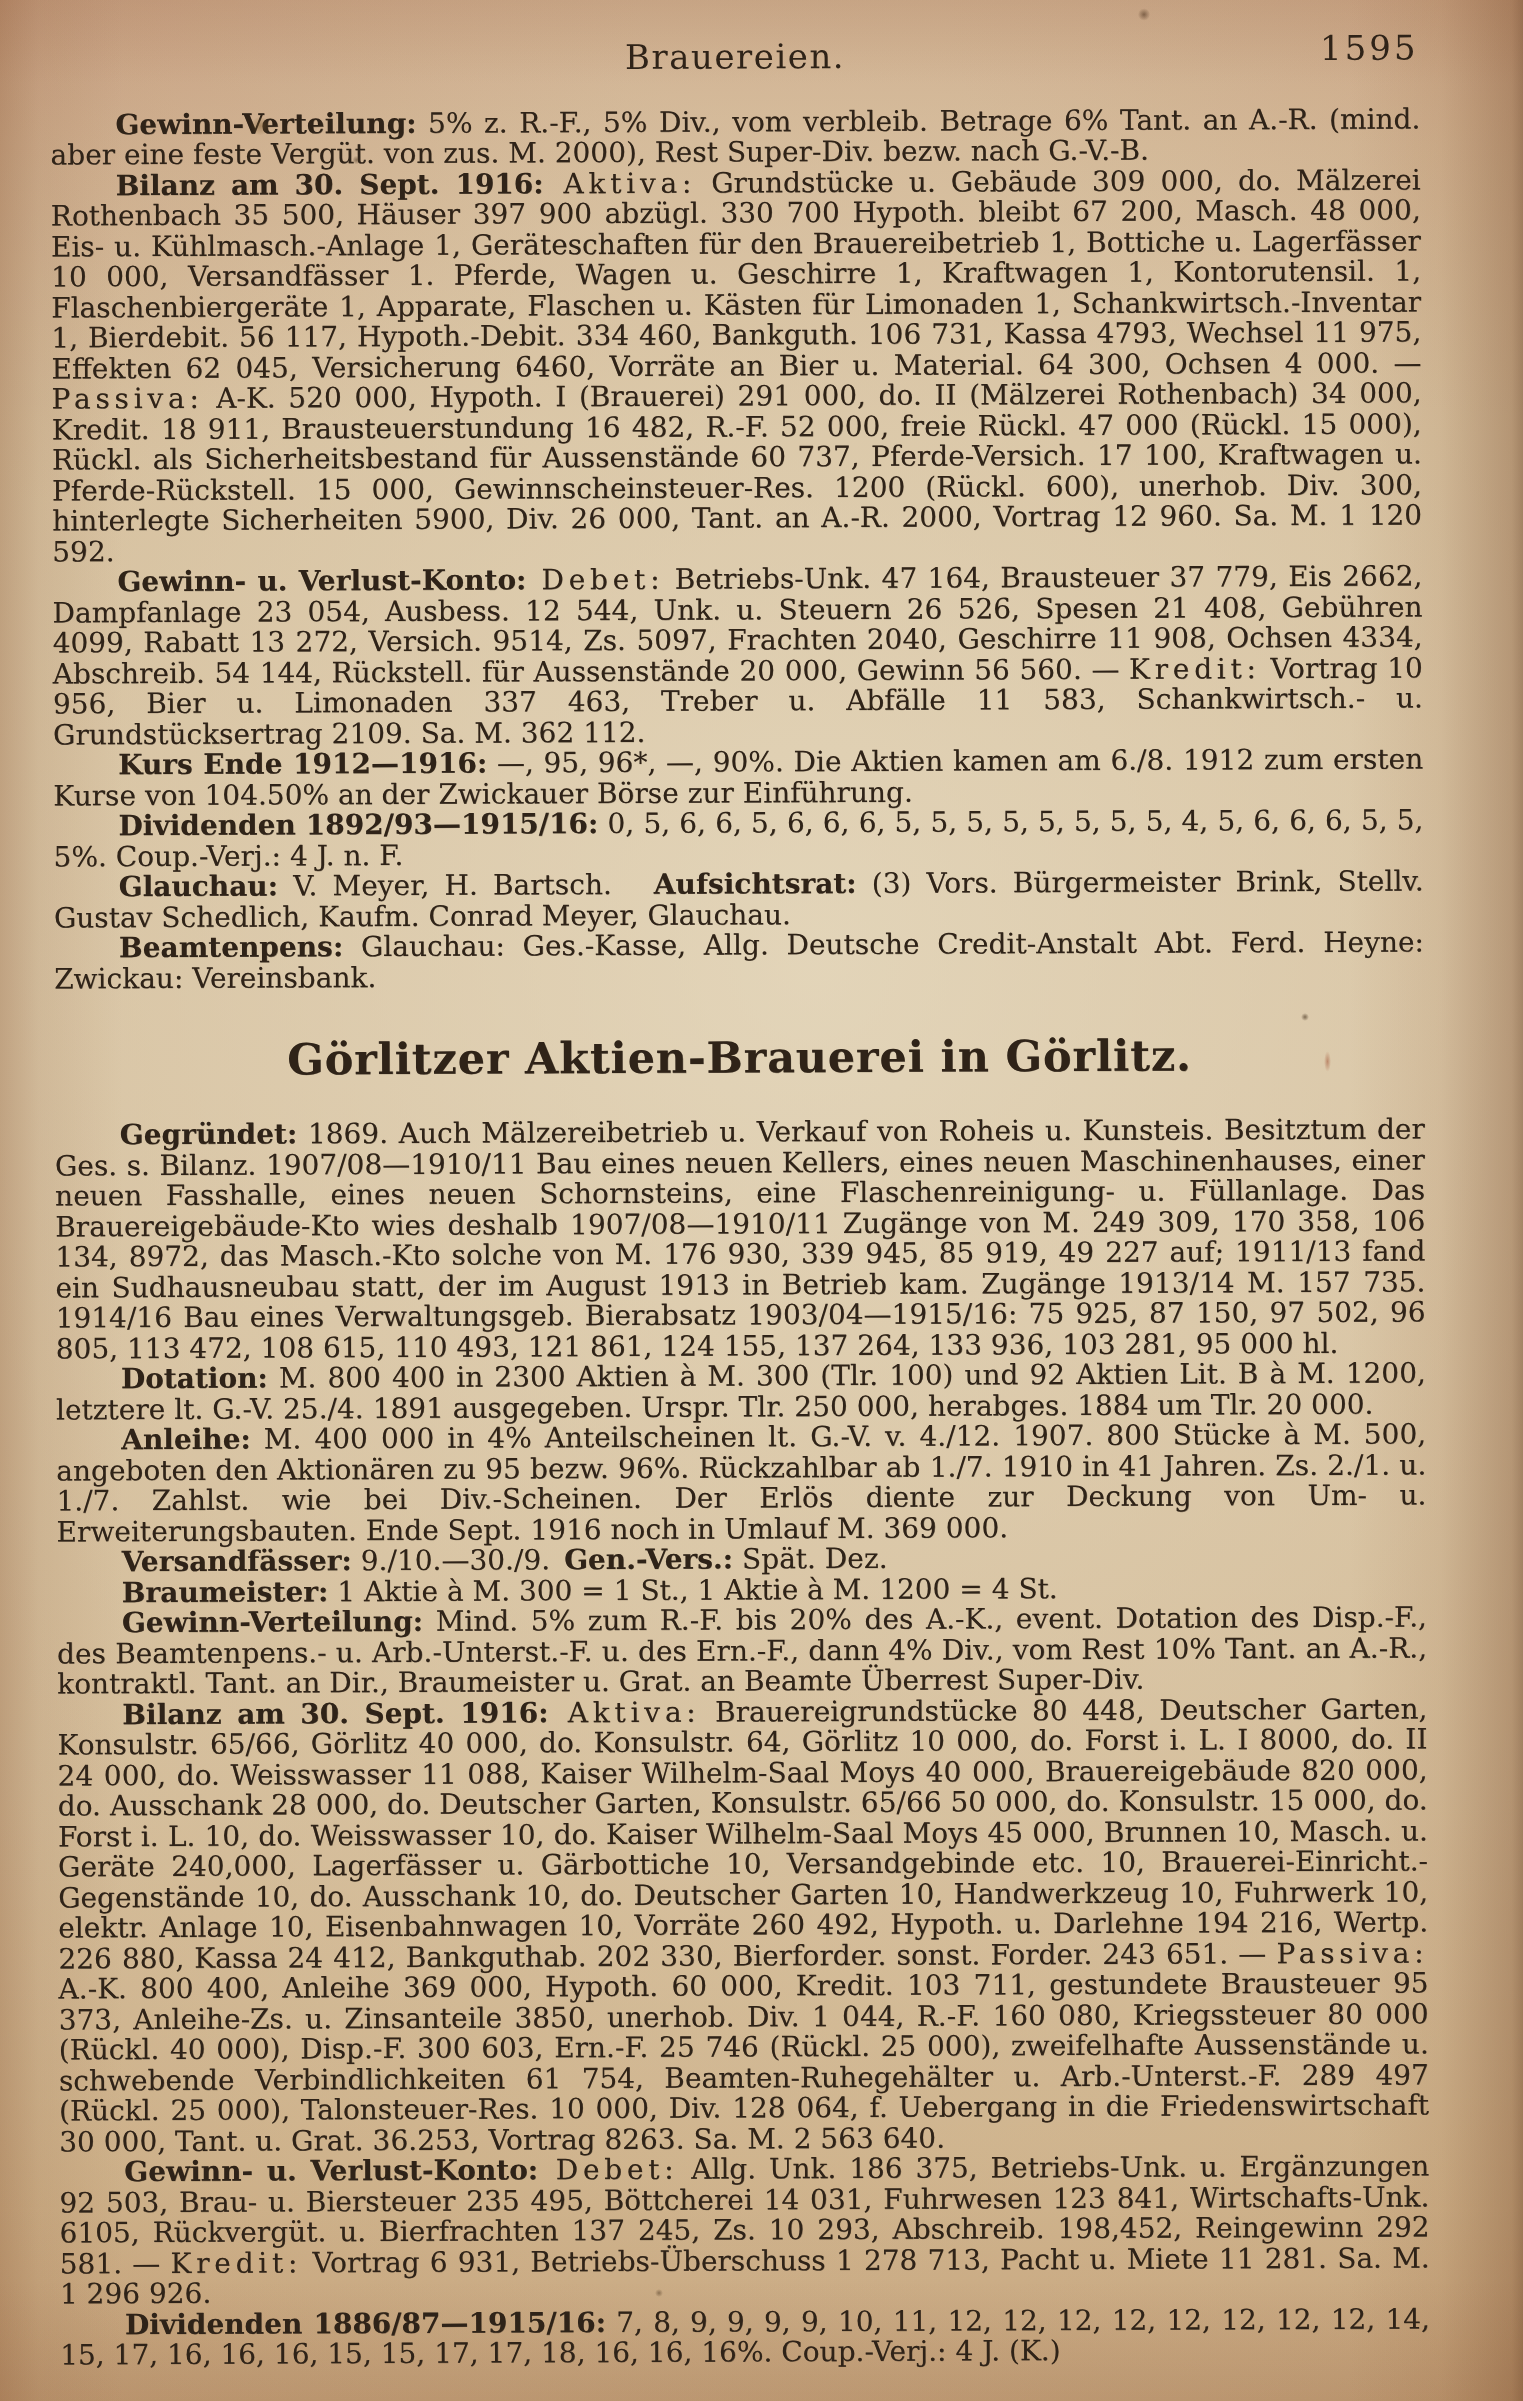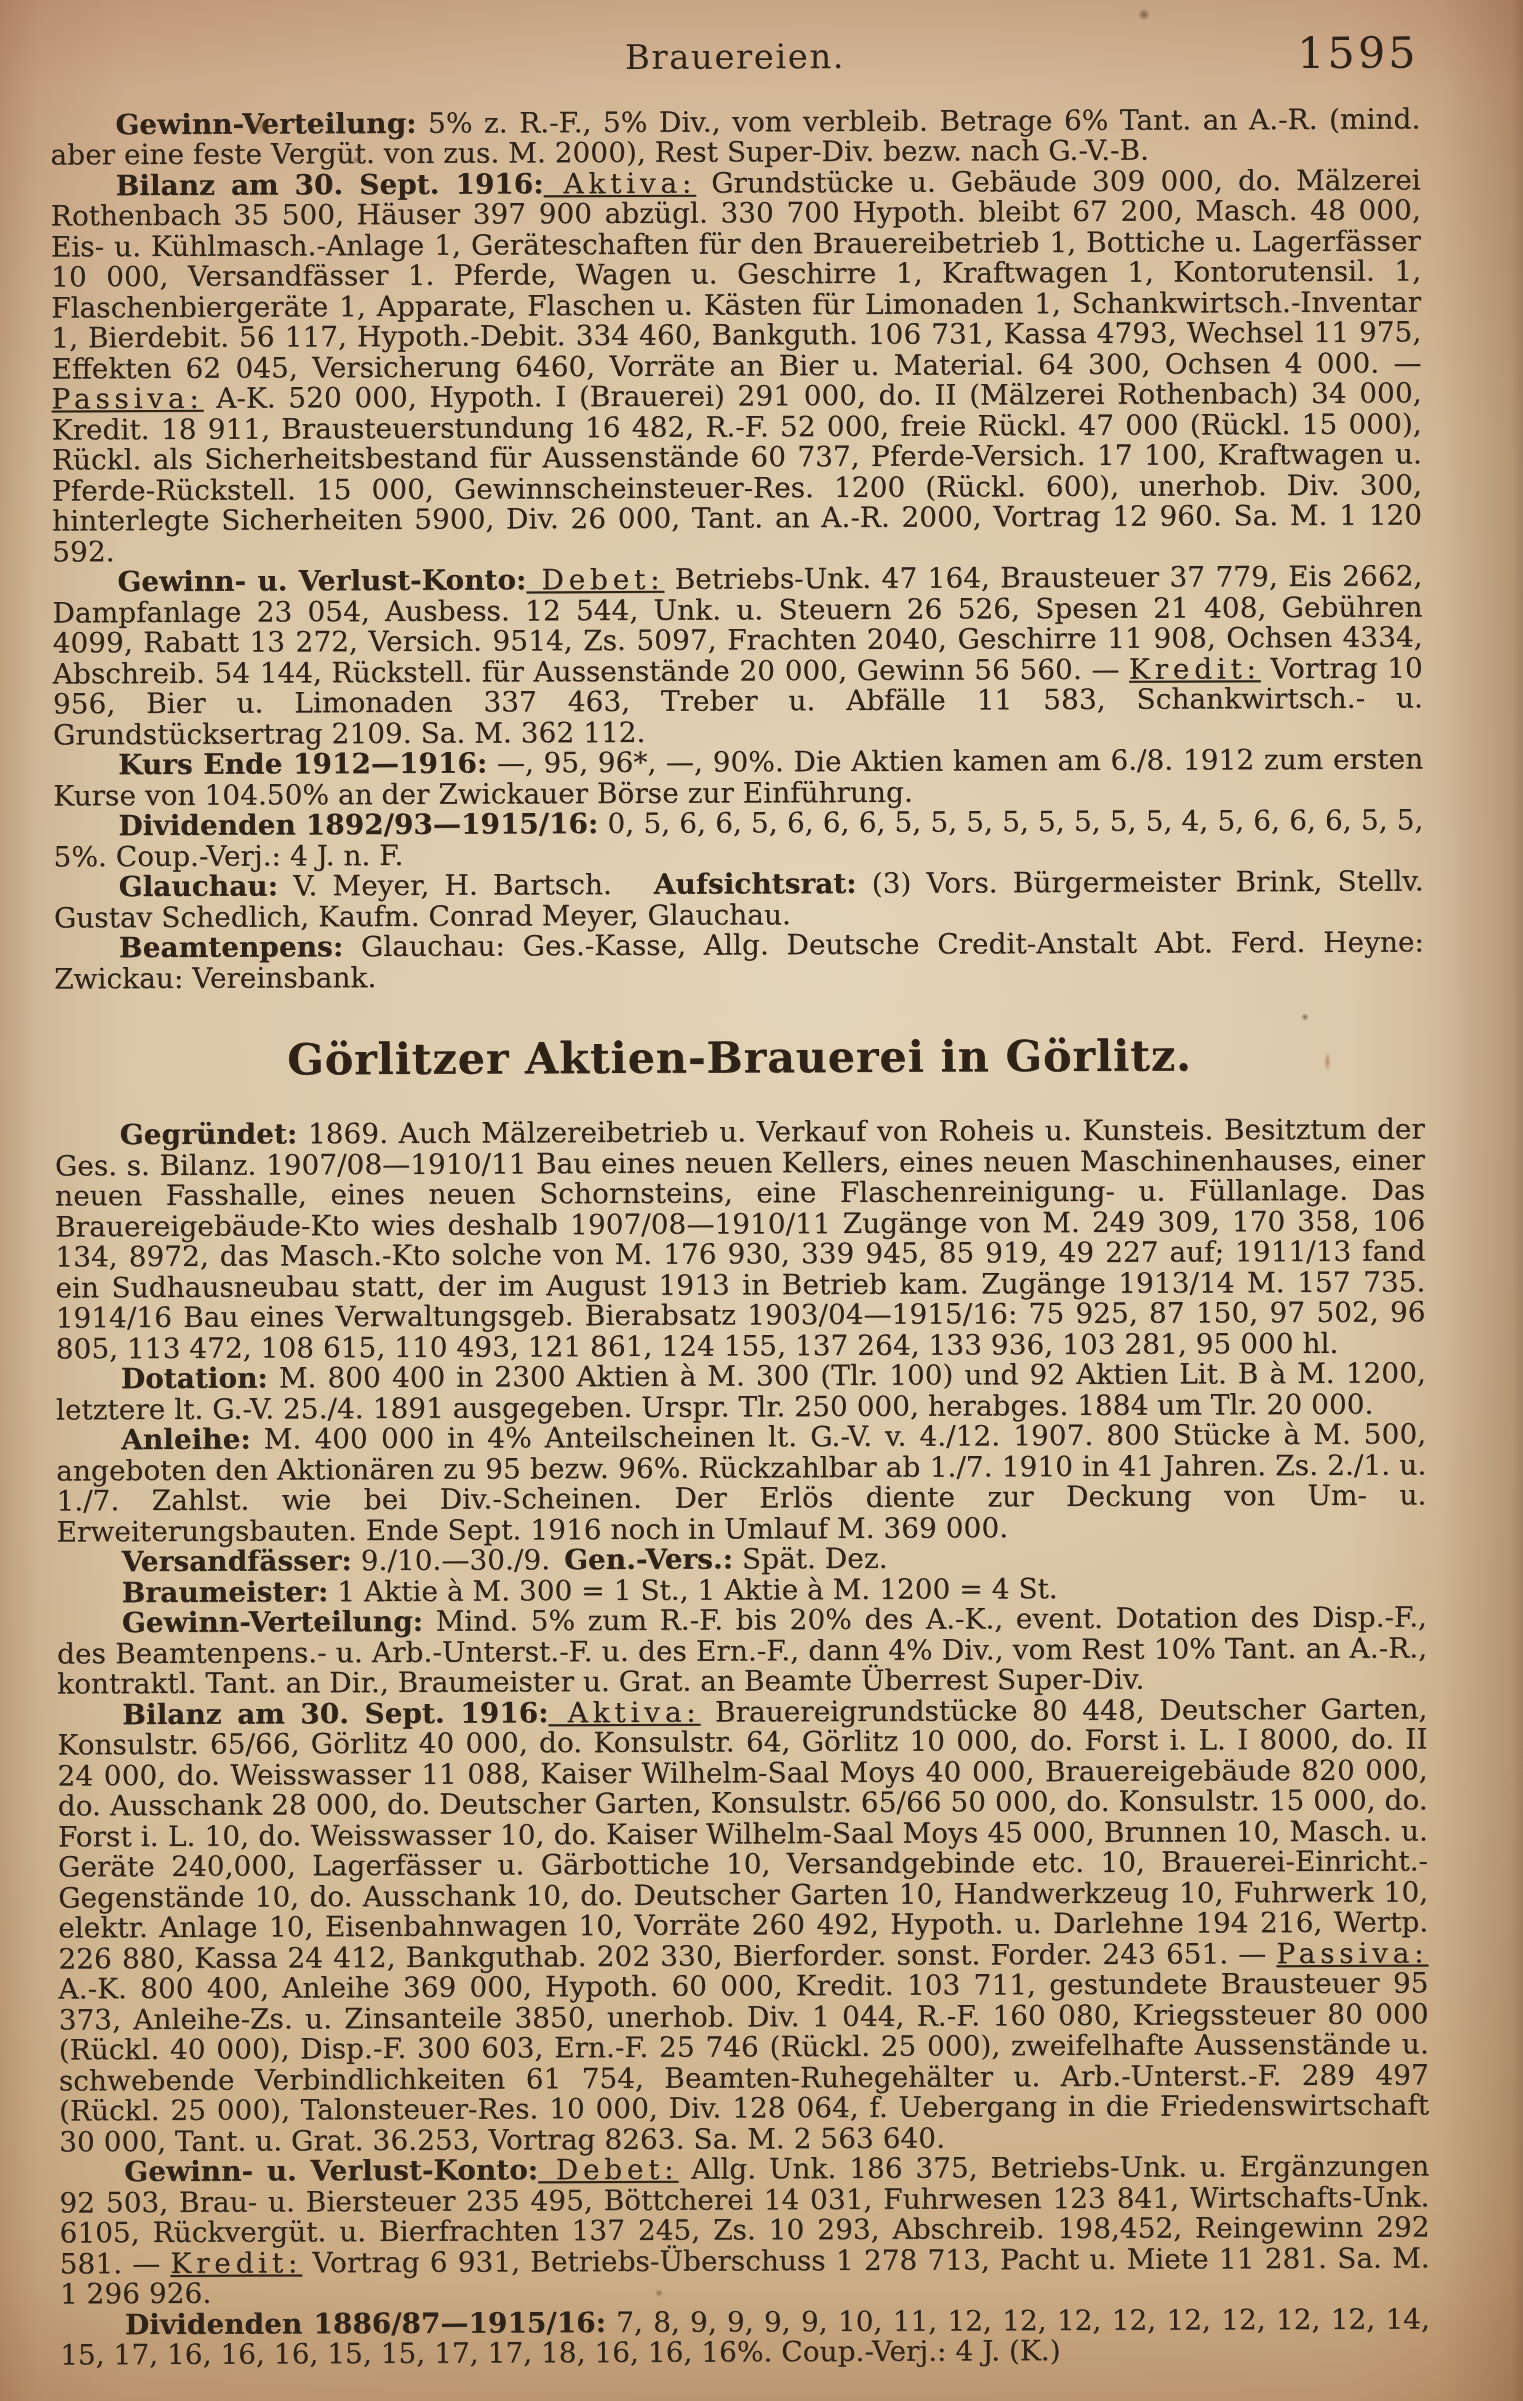--- a/index.html
+++ b/index.html
@@ -46,38 +46,38 @@
     margin: 37px 113px 0 40px;
   }
   .running-title {
     position: absolute; left: 0; right: 0;
     text-align: center;
     font-size: 34px;
     letter-spacing: 1.5px;
   }
   .page-number {
     position: absolute; right: 1.5px; top: -6.1px;
-    font-size: 43px;
+    font-size: 34px;
     letter-spacing: 3px;
   }
 
   .text-block {
     margin: 30.5px 113px 0 40px;
     text-shadow: 0.3px 0.3px 0.5px rgba(47,35,24,0.45);
   }
   .para {
     margin: 0;
     text-indent: 65px;
     text-align: justify;
     font-size: 28px;
     line-height: 30.5px;
     hyphens: none;
   }
   .para .b  { font-weight: bold; }
-  .para .sp { letter-spacing: 0.17em; text-decoration: underline; }
+  .para .sp { letter-spacing: 0.17em; }
 
   .company-heading {
     font-size: 43px;
     font-weight: bold;
     text-align: center;
     letter-spacing: 0.8px;
     margin: 41px 0 35px 0;
   }
 
   .stain { position: absolute; border-radius: 50%; pointer-events: none; }

